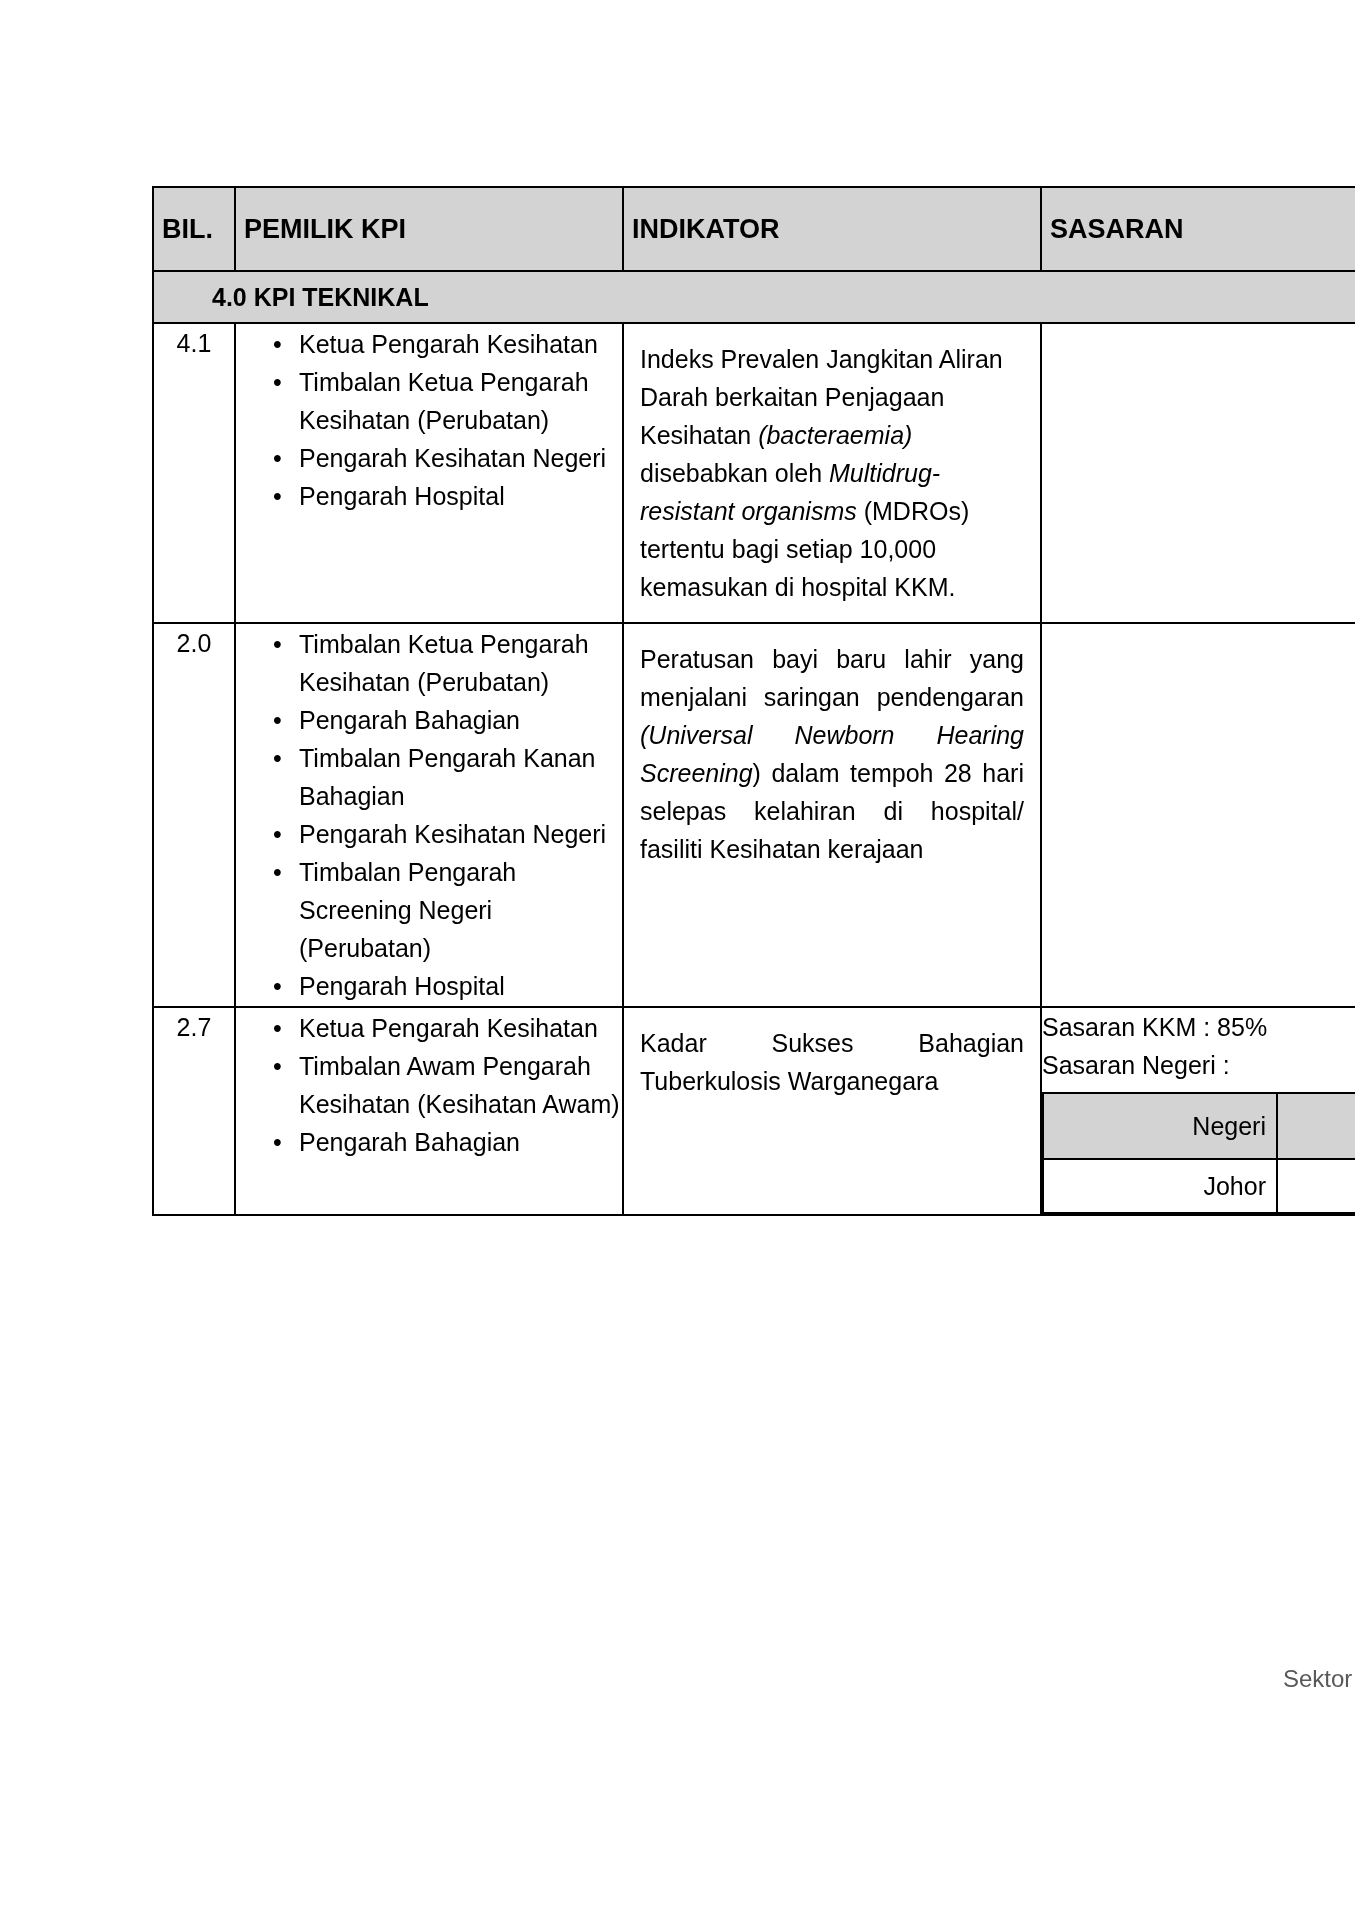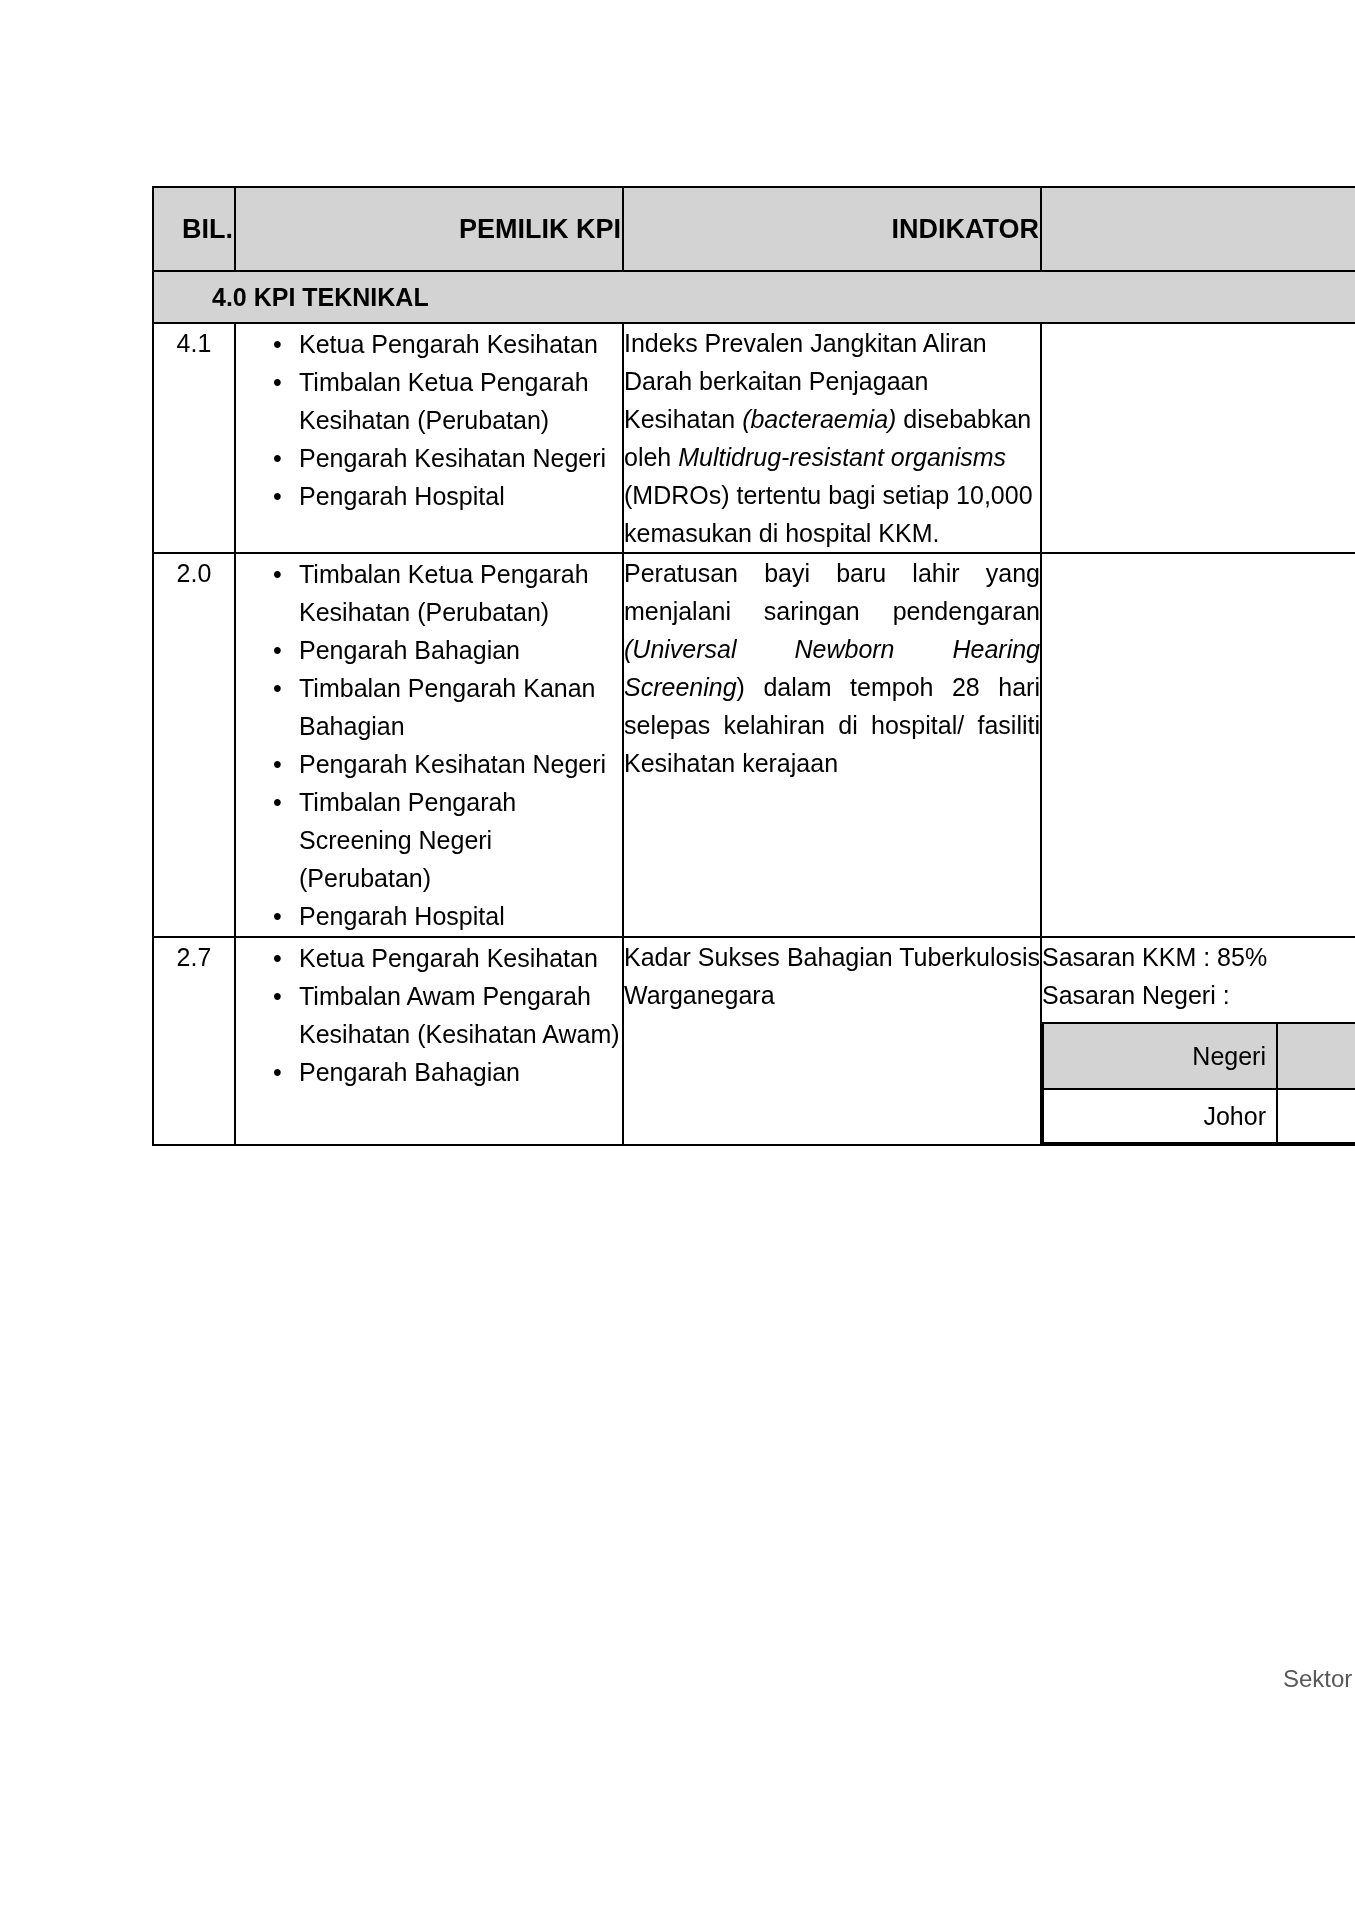--- a/index.html
+++ b/index.html
@@ -64,25 +64,25 @@
 
   col.c-bil      { width: 82px; }
   col.c-pemilik  { width: 388px; }
   col.c-indik    { width: 418px; }
   col.c-sasaran  { width: 532px; }
 
   
   tr.head th {
     background: #d3d3d3;
     height: 82px;
-    text-align: right;
+    text-align: left;
     vertical-align: middle;
     font-size: 27px;
     font-weight: bold;
-    padding: 0 1px;
+    padding: 0 8px;
   }
 
   
   tr.section td {
     background: #d3d3d3;
     height: 42px;
     font-size: 25px;
     font-weight: bold;
     padding: 4px 0 4px 58px;
     vertical-align: middle;
@@ -117,21 +117,21 @@
   ul.owners li::before {
     content: "\2022";
     position: absolute;
     left: 0;
     top: 0;
     font-size: 25px;
     line-height: 38px;
   }
 
   p.ind {
-    margin: 0;
+    margin: 16px;
     line-height: 38px;
   }
   p.ind.justify { text-align: justify; text-align-last: left; }
   p.ind i { font-style: italic; }
 
   p.sas {
     margin: 0;
     line-height: 38px;
     white-space: nowrap;
   }

